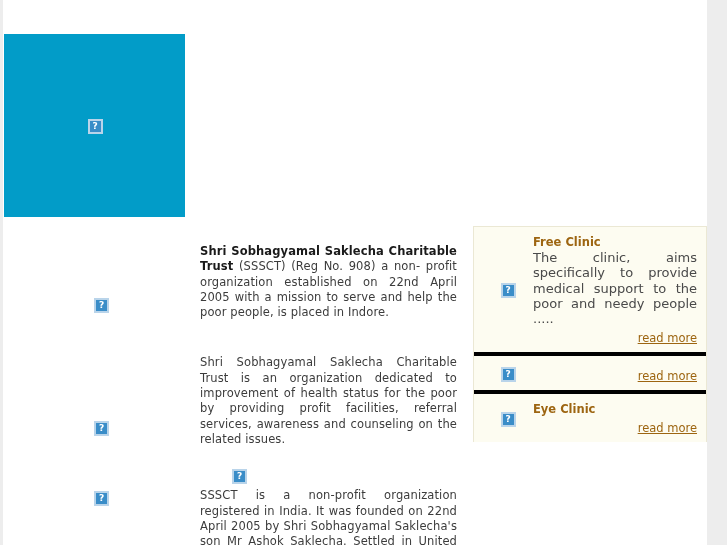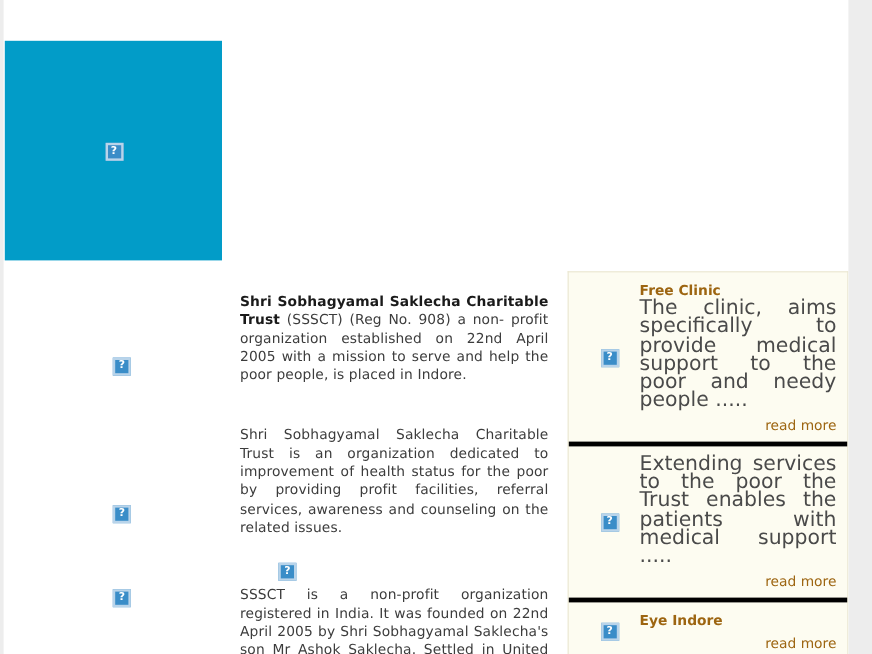--- a/index.html
+++ b/index.html
@@ -146,32 +146,33 @@
     min-width: 0;
   }
   .svc-title {
     font-size: 11.5px;
     font-weight: bold;
     color: #9d6511;
     line-height: 14px;
     margin-bottom: 1px;
   }
   .svc-text {
-    font-size: 17px;
+    font-size: 13px;
     line-height: 15.3px;
     color: #4a4a4a;
     text-align: justify;
   }
   .svc-more {
     text-align: right;
     margin-top: 1px;
   }
   .svc-more a {
     font-size: 11.5px;
     color: #9d6511;
+    text-decoration: underline;
     cursor: pointer;
   }
 </style>
 </head>
 <body>
 
 <div id="page">
 
   <div id="banner">
     <span class="broken-img"></span>
@@ -205,31 +206,30 @@
         <div class="svc-text">The clinic, aims specifically to provide medical support to the poor and needy people .....</div>
         <div class="svc-more"><a>read more</a></div>
       </div>
     </div>
 
     <div class="svc">
       <div class="svc-icon">
         <span class="broken-img"></span>
       </div>
       <div class="svc-body">
-        <div class="svc-text">Extending services to the poor the Trust enables the patients with medical support .....</div>
         <div class="svc-more"><a>read more</a></div>
       </div>
     </div>
 
     <div class="svc">
       <div class="svc-icon">
         <span class="broken-img"></span>
       </div>
       <div class="svc-body">
-        <div class="svc-title">Eye Indore</div>
+        <div class="svc-title">Eye Clinic</div>
         <div class="svc-more"><a>read more</a></div>
       </div>
     </div>
 
   </div>
 
 </div>
 
 <div id="right-gutter"></div>
 

